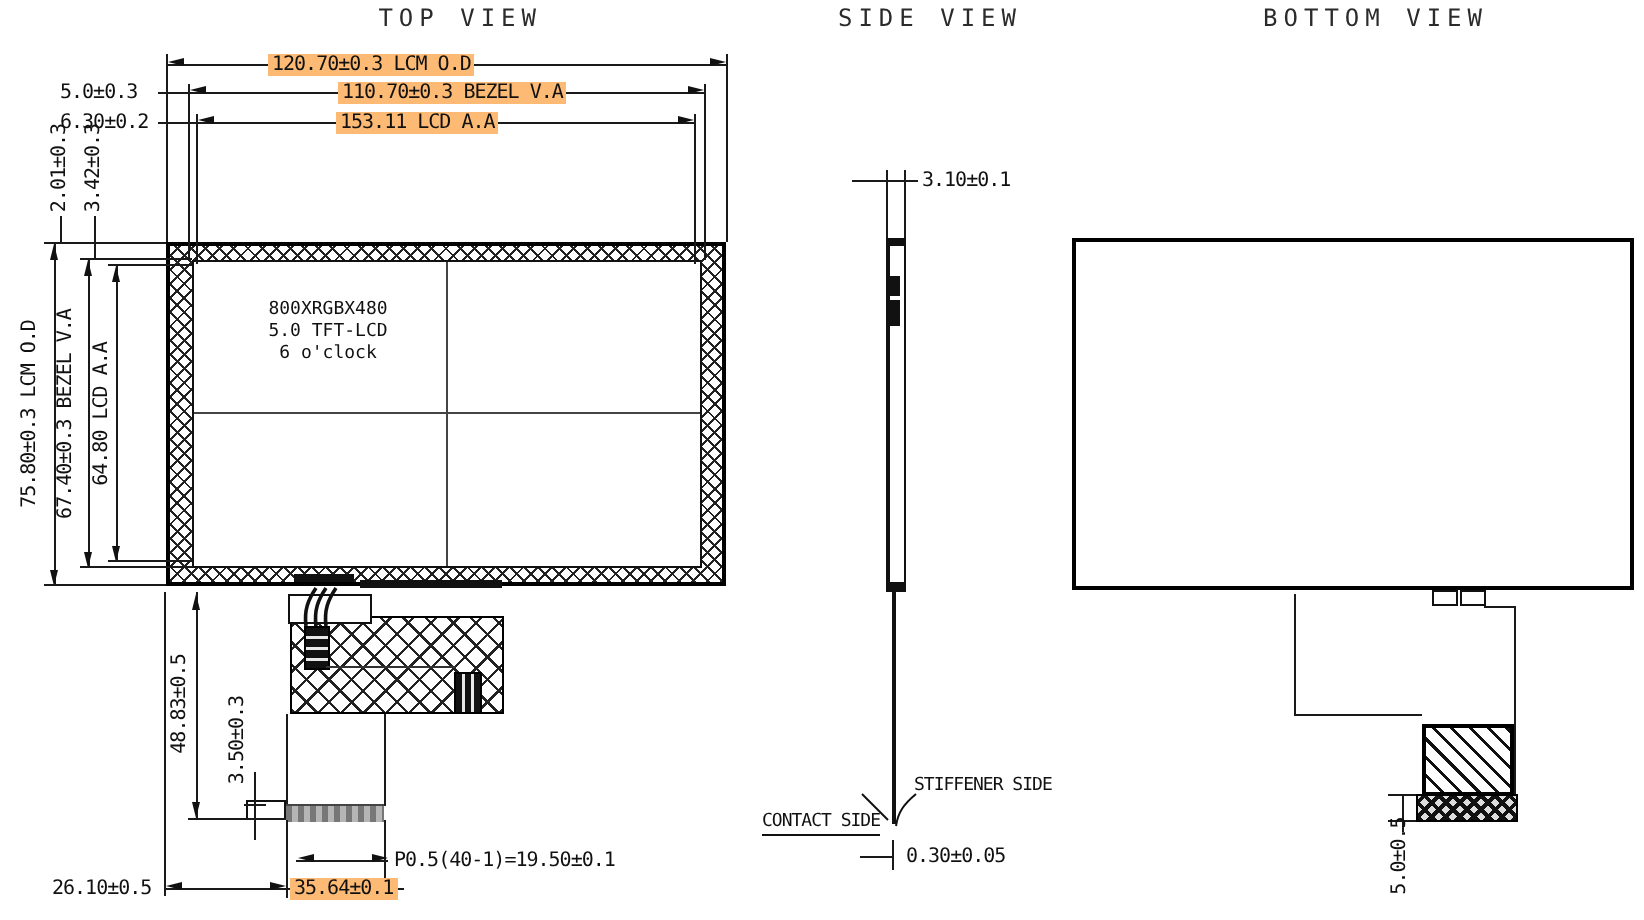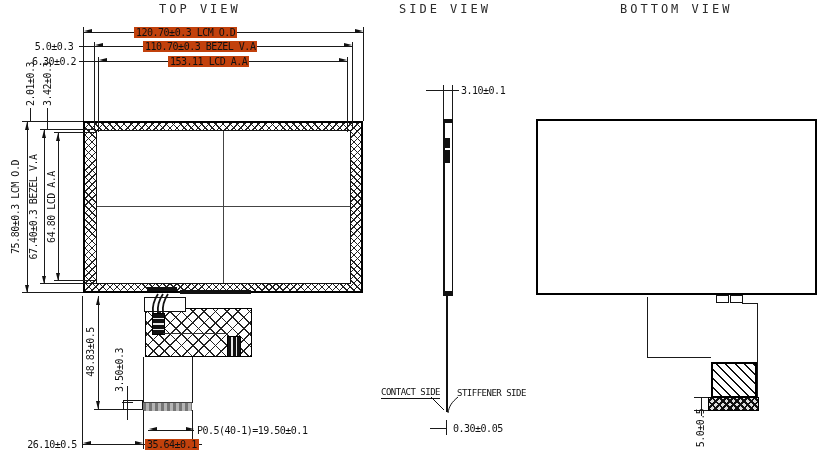--- a/index.html
+++ b/index.html
@@ -3,24 +3,24 @@
 <meta charset="utf-8">
 <style>
   html,body{margin:0;padding:0;background:#fff}
   #canvas{position:relative;width:822px;height:460px;background:#fff;overflow:hidden;
           font-family:"DejaVu Sans Mono",monospace;color:#111}
   .hl{position:absolute;background:#1a1a1a;height:1px}
   .vl{position:absolute;background:#1a1a1a;width:1px}
   .blk{position:absolute;background:#111}
   .box{position:absolute;border:1px solid #111;background:#fff}
   .dim{position:absolute;font-size:10px;line-height:11px;white-space:nowrap;letter-spacing:-0.5px}
-  .bgw{background:#c2410c;padding:0 2px}
+  .bgw{background:#fdba74;padding:0 2px}
   .rot{transform:translate(-50%,-50%) rotate(-90deg)}
-  .right{text-align:center}
-  .title{position:absolute;font-size:12px;letter-spacing:3px;color:#2b2b2b;text-align:left;white-space:nowrap}
+  .right{text-align:left}
+  .title{position:absolute;font-size:12px;letter-spacing:3px;color:#2b2b2b;text-align:right;white-space:nowrap}
   .ar{position:absolute;width:0;height:0;border:0 solid transparent}
   .ar.l{border-top-width:2.5px;border-bottom-width:2.5px;border-right:8px solid #111}
   .ar.r{border-top-width:2.5px;border-bottom-width:2.5px;border-left:8px solid #111}
   .ar.u{border-left-width:2.5px;border-right-width:2.5px;border-bottom:8px solid #111}
   .ar.d{border-left-width:2.5px;border-right-width:2.5px;border-top:8px solid #111}
   .xh-sm{background-image:repeating-linear-gradient(45deg,#222 0 1px,transparent 1px 5px),
                           repeating-linear-gradient(-45deg,#222 0 1px,transparent 1px 5px)}
   .xh-lg{background-image:repeating-linear-gradient(45deg,#222 0 1.2px,transparent 1.2px 8px),
                           repeating-linear-gradient(-45deg,#222 0 1.2px,transparent 1.2px 8px)}
   .xh-dense{background-color:#ddd;background-image:repeating-linear-gradient(45deg,#111 0 2px,transparent 2px 5px),
@@ -40,34 +40,39 @@
 <div id="canvas">
 
   <span class="title" style="left:159px;top:2px;width:112px">TOP VIEW</span>
   <span class="title" style="left:399px;top:2px;width:112px">SIDE VIEW</span>
   <span class="title" style="left:620px;top:2px;width:124px">BOTTOM VIEW</span>
 
   <div class="xh-sm" style="position:absolute;left:83px;top:121px;width:276px;height:168px;border:2px solid #000"></div>
   <div class="box" style="left:96px;top:130px;width:253px;height:152px"></div>
   <div class="vl" style="left:223px;top:131px;height:152px;background:#444"></div>
   <div class="hl" style="left:97px;top:206px;width:253px;background:#444"></div>
+  <div class="panel-text" style="left:126px;top:150px;width:76px">
+    <span style="display:block">800XRGBX480</span>
+    <span style="display:block">5.0 TFT-LCD</span>
+    <span style="display:block">6 o'clock</span>
+  </div>
 
   <div class="vl" style="left:83px;top:27px;height:94px"></div>
   <div class="vl" style="left:363px;top:27px;height:94px"></div>
   <div class="hl" style="left:83px;top:32px;width:280px"></div>
   <div class="ar l" style="left:84px;top:29px"></div>
   <div class="ar r" style="left:355px;top:29px"></div>
   <span class="dim bgw" style="left:134px;top:27px">120.70±0.3 LCM O.D</span>
 
   <div class="vl" style="left:94px;top:42px;height:88px"></div>
   <div class="vl" style="left:352px;top:42px;height:88px"></div>
   <div class="hl" style="left:94px;top:46px;width:258px"></div>
   <div class="ar l" style="left:95px;top:43px"></div>
   <div class="ar r" style="left:344px;top:43px"></div>
-  <span class="dim bgw" style="left:143px;top:41px">110.70±0.3 BEZEL V.A</span>
+  <span class="dim bgw" style="left:169px;top:41px">110.70±0.3 BEZEL V.A</span>
 
   <div class="vl" style="left:98px;top:57px;height:75px"></div>
   <div class="vl" style="left:347px;top:57px;height:75px"></div>
   <div class="hl" style="left:98px;top:61px;width:249px"></div>
   <div class="ar l" style="left:99px;top:58px"></div>
   <div class="ar r" style="left:339px;top:58px"></div>
   <span class="dim bgw" style="left:168px;top:56px">153.11 LCD A.A</span>
 
   <span class="dim right" style="left:30px;top:41px;width:48px">5.0±0.3</span>
   <div class="hl" style="left:79px;top:46px;width:15px"></div>
@@ -150,21 +155,21 @@
   <div class="vl" style="left:452px;top:91px;height:28px"></div>
 
   <div class="box" style="left:443px;top:119px;width:8px;height:175px"></div>
   <div class="blk" style="left:443px;top:119px;width:10px;height:4px"></div>
   <div class="blk" style="left:443px;top:291px;width:10px;height:5px"></div>
   <div class="blk" style="left:443px;top:119px;width:2px;height:177px"></div>
   <div class="blk" style="left:445px;top:138px;width:5px;height:10px"></div>
   <div class="blk" style="left:445px;top:150px;width:5px;height:13px"></div>
   <div class="blk" style="left:446px;top:296px;width:2px;height:116px"></div>
 
-  <span class="dim underl" style="left:381px;top:387px;font-size:9px">CONTACT SIDE</span>
+  <span class="dim underl" style="left:381px;top:406px;font-size:9px">CONTACT SIDE</span>
   <span class="dim" style="left:457px;top:388px;font-size:9px">STIFFENER SIDE</span>
 
   <div class="hl" style="left:430px;top:428px;width:16px"></div>
   <div class="vl" style="left:446px;top:420px;height:15px"></div>
   <span class="dim" style="left:453px;top:423px">0.30±0.05</span>
 
   <div style="position:absolute;left:536px;top:119px;width:277px;height:172px;border:2px solid #000;background:#fff"></div>
   <div class="box" style="left:716px;top:295px;width:11px;height:6px"></div>
   <div class="box" style="left:730px;top:295px;width:11px;height:6px"></div>
   <div class="vl" style="left:647px;top:297px;height:60px"></div>

